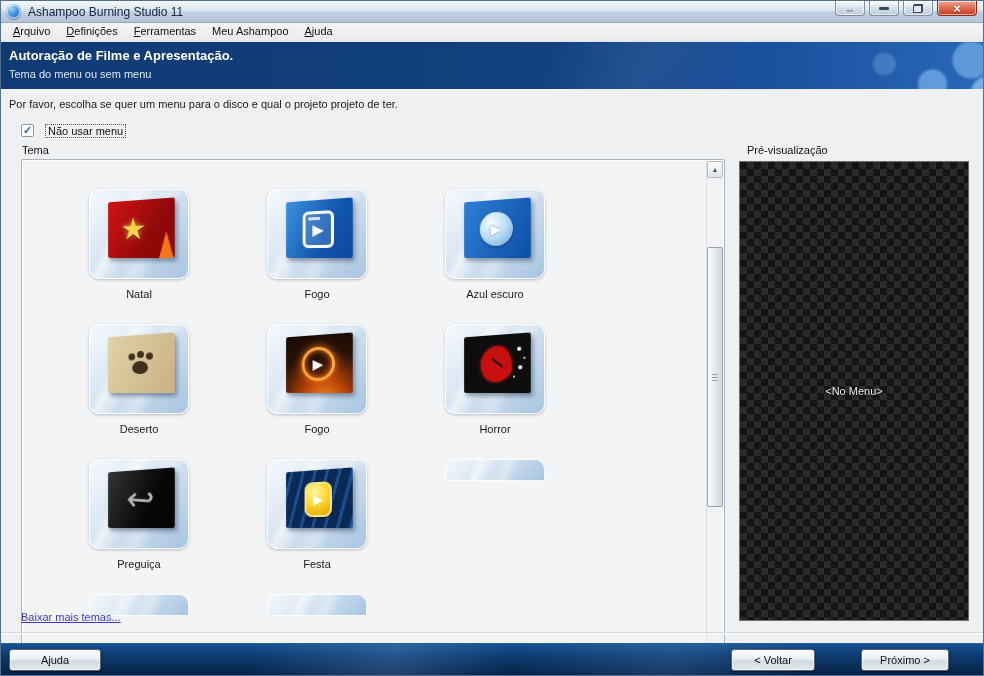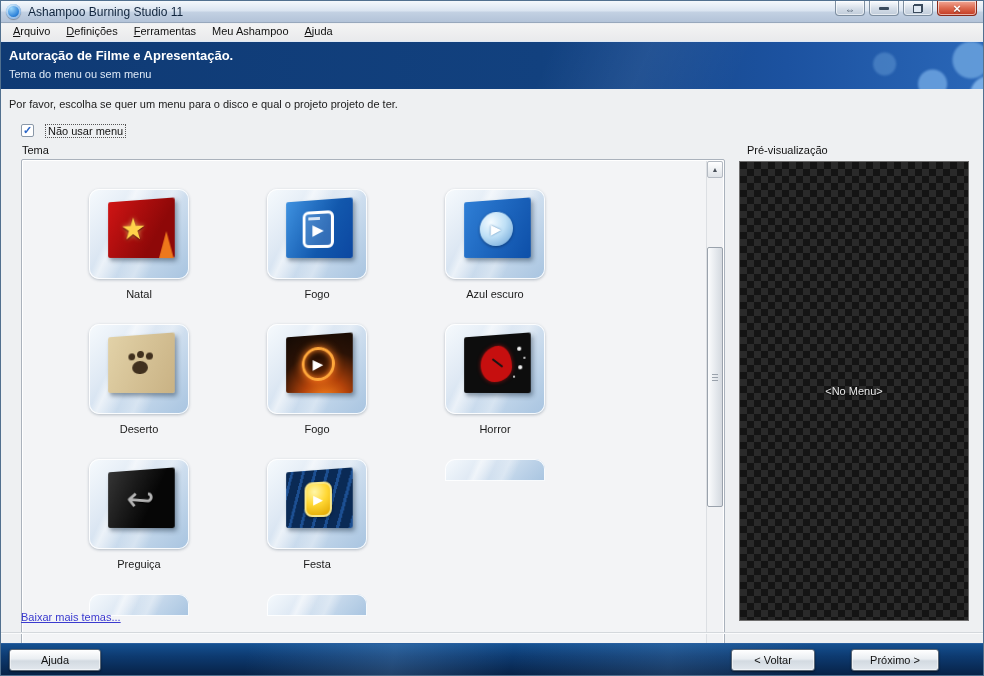--- a/index.html
+++ b/index.html
@@ -161,21 +161,21 @@
     background:linear-gradient(180deg,#155090 0%, #0d3a70 40%, #072247 100%);
     border-top:1px solid #2a5f9e; overflow:hidden; }
   .footer::before { content:''; position:absolute; inset:0;
     background:linear-gradient(100deg, transparent 25%, rgba(130,180,230,.22) 40%, transparent 52%, rgba(130,180,230,.16) 68%, transparent 82%); }
   .btn { position:absolute; top:5px; height:22px; border:1px solid #5a6674; border-radius:3px;
     background:linear-gradient(#ffffff,#eaeef2 45%,#d3dae1 55%,#e2e8ee);
     box-shadow:inset 0 0 0 1px rgba(255,255,255,.5), 0 1px 2px rgba(0,0,0,.5);
     font-size:11px; color:#111; display:flex; align-items:center; justify-content:center; cursor:pointer; }
   .btn-help { left:8px; width:92px; }
   .btn-back { right:168px; width:84px; }
-  .btn-next { right:44px; width:88px; }
+  .btn-next { right:34px; width:88px; }
 </style>
 </head>
 <body>
 
 <div class="window">
 
   <div class="titlebar">
     <span class="app-icon"></span>
     <span class="title-text">Ashampoo Burning Studio 11</span>
     <div class="window-controls">

